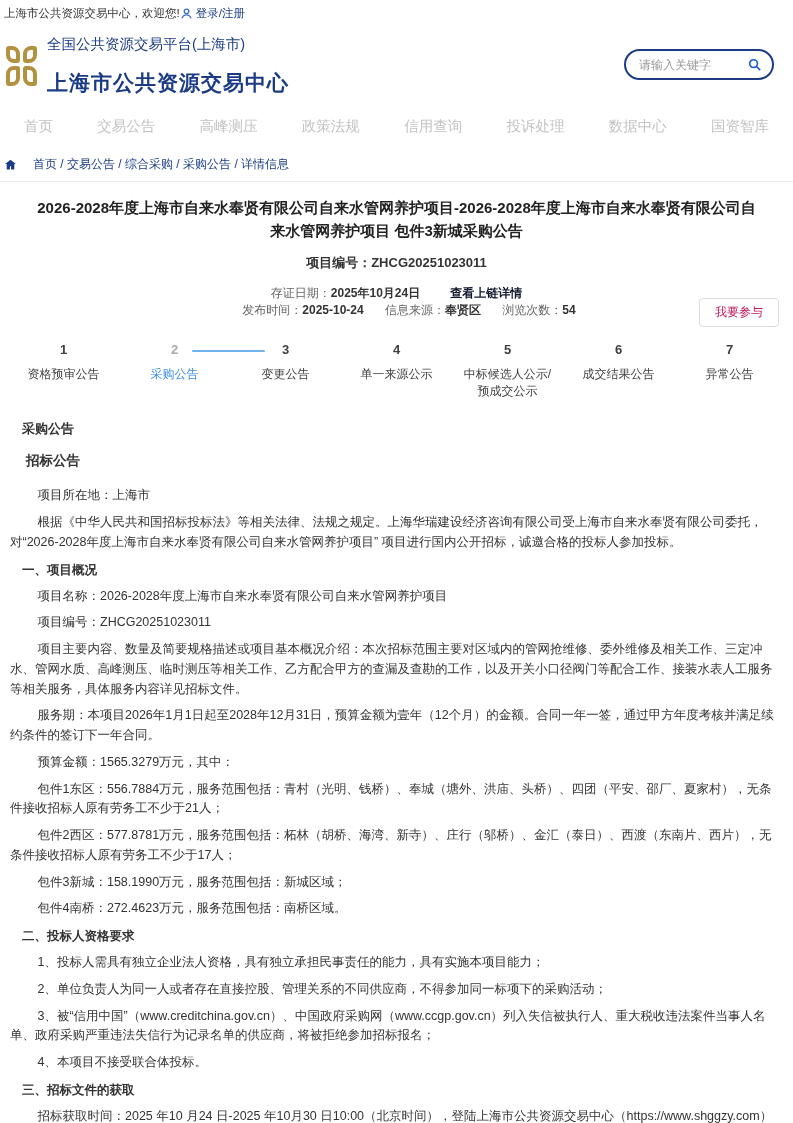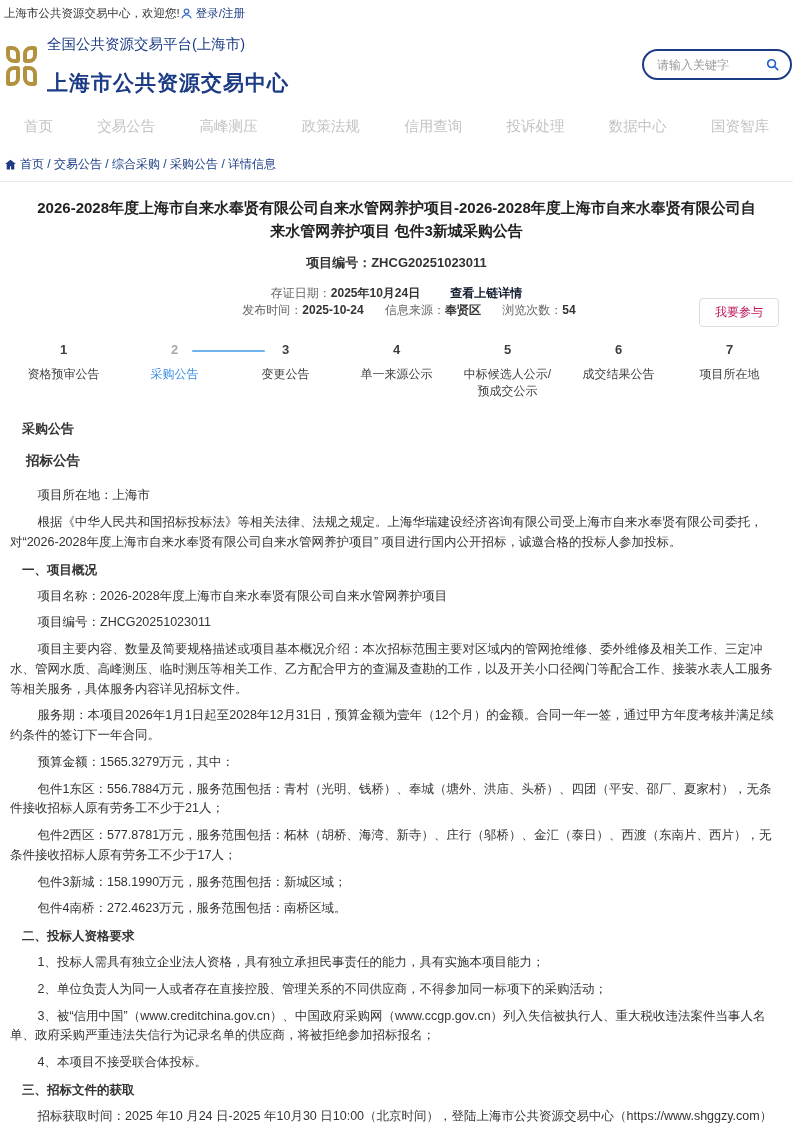--- a/index.html
+++ b/index.html
@@ -19,32 +19,32 @@
   
   .header { display:flex; align-items:center; padding:10px 4px 12px 6px; position:relative; }
   .logo { display:grid; grid-template-columns:14px 14px; grid-template-rows:17px 20px;
     gap:3px; margin-right:10px; }
   .logo .tile { border:4px solid #b2913f; border-radius:3px 8px 3px 8px; }
   .logo .tile:nth-child(2){ border-radius:8px 3px 8px 3px; }
   .logo .tile:nth-child(3){ border-radius:8px 3px 8px 3px; }
   .logo .tile:nth-child(4){ border-radius:3px 8px 3px 8px; }
   .brand .platform { color:#1b3c85; font-size:14.5px; margin-bottom:15px; }
   .brand .site { color:#1b3c85; font-size:21px; font-weight:bold; letter-spacing:1px; }
-  .searchbox { position:absolute; right:1px; top:24px; width:150px; height:31px;
+  .searchbox { position:absolute; right:19px; top:24px; width:150px; height:31px;
     border:2px solid #1b3c85; border-radius:17px; display:flex; align-items:center;
     padding:0 10px 0 13px; background:#fff; }
   .searchbox input { border:none; outline:none; flex:1; font-size:12px; width:90px;
     font-family:inherit; color:#333; }
   .searchbox input::placeholder { color:#9a9a9a; }
   .search-icon { margin-left:4px; cursor:pointer; display:flex; }
   
   .nav { display:flex; justify-content:space-between; padding:8px 24px 10px 24px; }
   .nav-item { color:#c3c3c3; font-size:14.5px; cursor:pointer; white-space:nowrap; }
   
-  .breadcrumb { display:flex; align-items:center; gap:3px; padding:10px 4px 8px 4px;
+  .breadcrumb { display:flex; align-items:center; gap:16px; padding:10px 4px 8px 4px;
     font-size:12px; color:#1b3c85; border-bottom:1px solid #e9e9e9; }
   .breadcrumb .crumb { color:#1b3c85; cursor:pointer; }
   .breadcrumb .sep { color:#1b3c85; }
   
   .article-title { font-size:15px; font-weight:bold; color:#222; text-align:center;
     line-height:1.55; padding:14px 30px 0 30px; }
   .proj-line { text-align:center; font-size:13px; margin-top:11px; color:#333; font-weight:bold; }
   .cert-line { text-align:center; font-size:12px; margin-top:13px; color:#666; }
   .cert-line .val { color:#333; font-weight:bold; }
   .chain-link { color:#0f172a; font-weight:bold; margin-left:30px; cursor:pointer; }
@@ -167,21 +167,21 @@
     <div class="step">
       <span class="num">5</span>
       <span class="lbl">中标候选人公示/预成交公示</span>
     </div>
     <div class="step">
       <span class="num">6</span>
       <span class="lbl">成交结果公告</span>
     </div>
     <div class="step">
       <span class="num">7</span>
-      <span class="lbl">项目所在地</span>
+      <span class="lbl">异常公告</span>
     </div>
   </div>
 
 <div class="content">
   <div class="section-label">采购公告</div>
   <div class="notice-title">招标公告</div>
   <div id="body-blocks">
       <p class="body-p"><span>项目所在地：上海市</span></p>
       <p class="body-p"><span>根据《中华人民共和国招标投标法》等相关法律、法规之规定。上海华瑞建设经济咨询有限公司受上海市自来水奉贤有限公司委托，对“2026-2028年度上海市自来水奉贤有限公司自来水管网养护项目” 项目进行国内公开招标，诚邀合格的投标人参加投标。</span></p>
       <p class="body-h"><span>一、项目概况</span></p>

